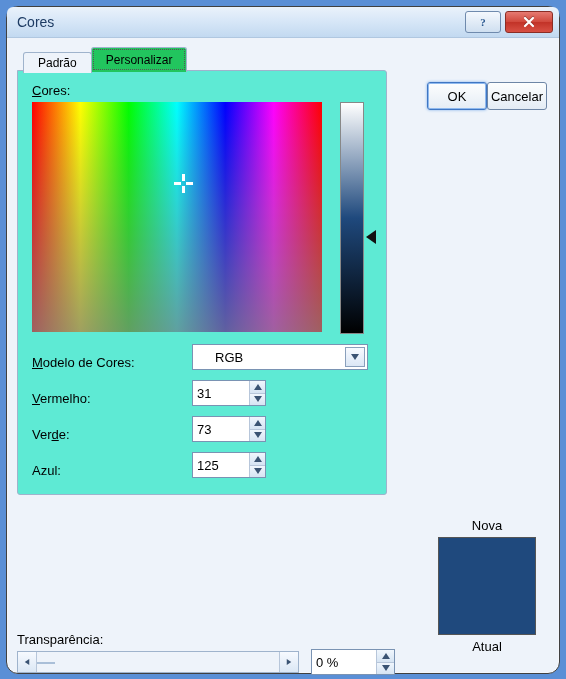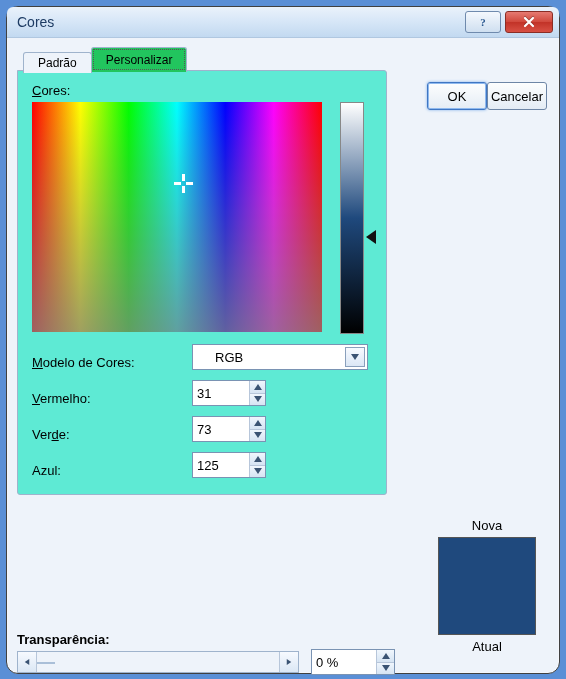--- a/index.html
+++ b/index.html
@@ -251,21 +251,21 @@
     height: 96px;
     border: 1px solid #555;
     margin: 4px auto 4px auto;
   }
   .trans-row{
     position:absolute;
     left: 10px;
     top: 594px;
     width: 400px;
   }
-  .trans-row .label {margin-bottom:2px;font-weight:bold;}
+  .trans-row .label {margin-bottom:2px;}
   .scroll {
     display:flex;
     align-items:center;
     width: 280px;
     height: 20px;
     border:1px solid #9fb3cc;
     background:#eef3fa;
   }
   .scroll .sbtn{
     width:18px;height:100%;

